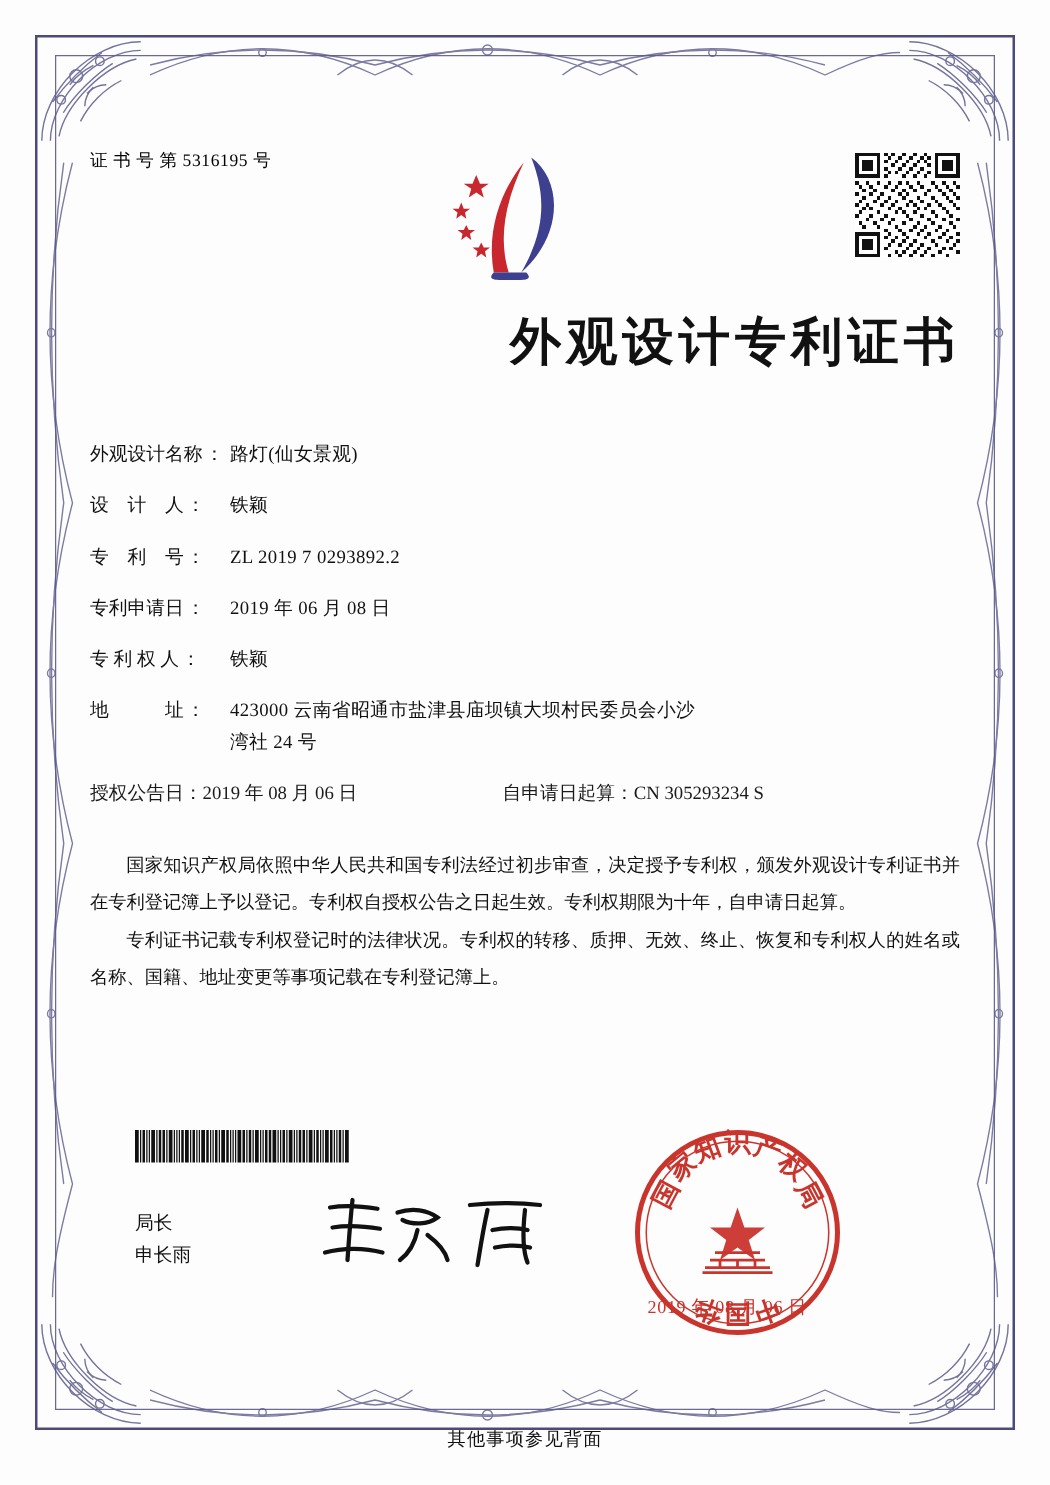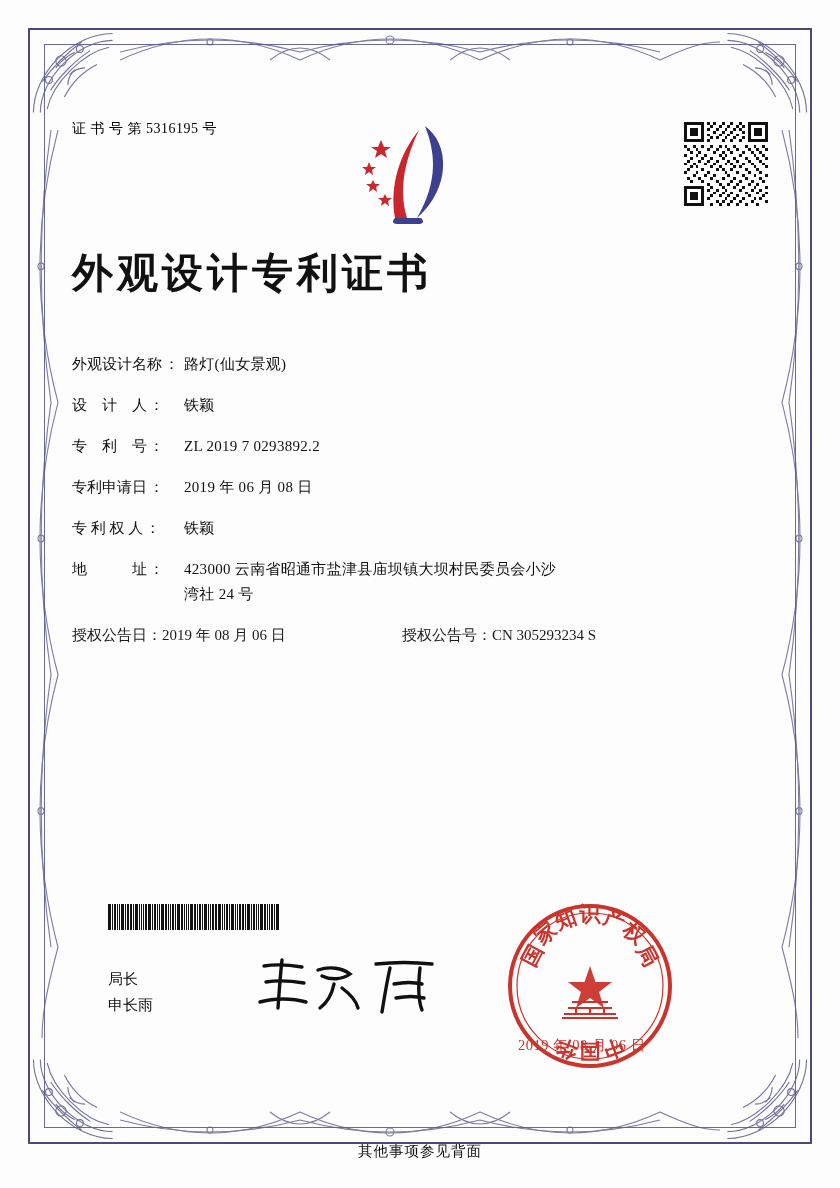--- a/index.html
+++ b/index.html
@@ -86,21 +86,21 @@
   .qr {
     position: absolute;
     right: 72px;
     top: 122px;
     width: 84px;
     height: 84px;
   }
   .qr svg { width: 100%; height: 100%; display:block; }
 
   .title {
-    text-align: left;
+    text-align: right;
     font-size: 41px;
     font-weight: bold;
     letter-spacing: 4px;
     margin-top: 108px;
     color: #111;
     font-family: "DejaVu Serif", "Liberation Serif", serif;
   }
 
   .fields {
     margin-top: 56px;
@@ -613,27 +613,31 @@
         </div>
       </div>
 
       <div class="row-two">
         <div class="left">
           <span class="lbl">授权公告日</span>
             <span>：</span>
             <span>2019 年 08 月 06 日</span>
         </div>
         <div class="right">
-          <span class="lbl">授权公告号</span>
+          <span class="lbl">自申请日起算</span>
             <span>：</span>
             <span>CN 305293234 S</span>
         </div>
       </div>
     </div>
 
+    <div class="paragraphs">
+      <p>国家知识产权局依照中华人民共和国专利法经过初步审查，决定授予专利权，颁发外观设计专利证书并在专利登记簿上予以登记。专利权自授权公告之日起生效。专利权期限为十年，自申请日起算。</p>
+      <p>专利证书记载专利权登记时的法律状况。专利权的转移、质押、无效、终止、恢复和专利权人的姓名或名称、国籍、地址变更等事项记载在专利登记簿上。</p>
+    </div>
   </div>
 
   <div class="barcode">
     <i style="width:3px"></i>
       <i style="width:1px"></i>
       <i style="width:2px"></i>
       <i style="width:1px"></i>
     <i style="width:1px"></i>
       <i style="width:3px"></i>
       <i style="width:1px"></i>

